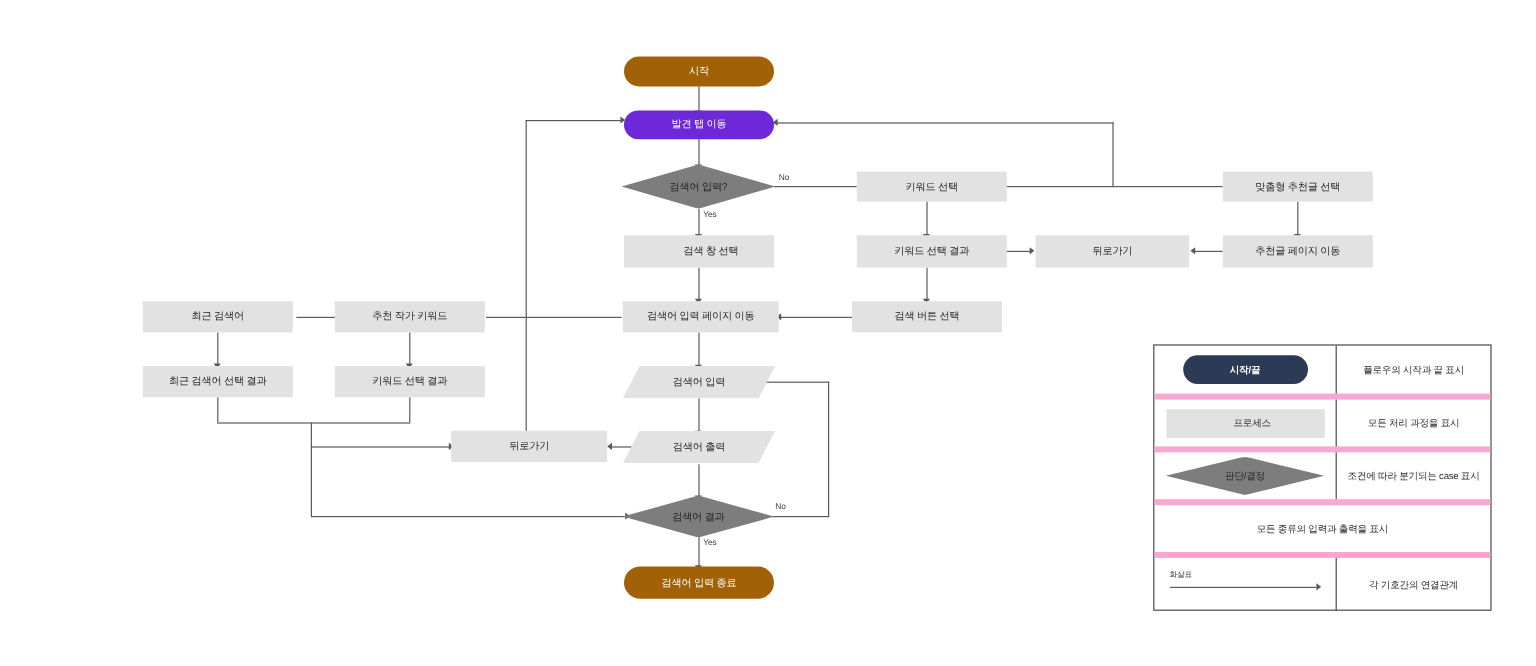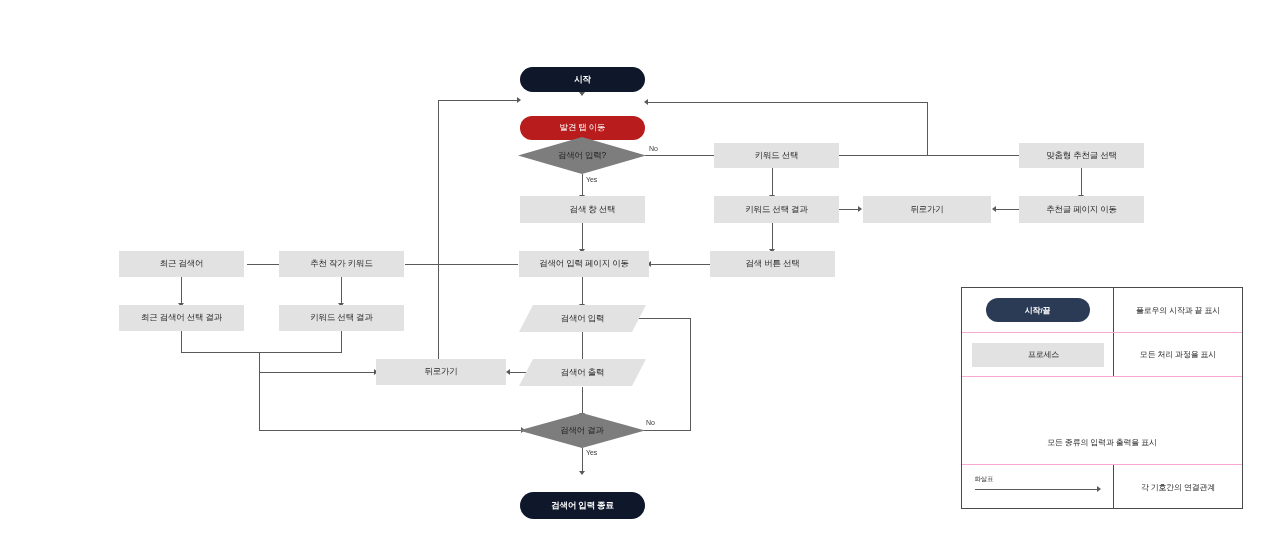--- a/index.html
+++ b/index.html
@@ -25,25 +25,24 @@
     align-items: center;
     justify-content: center;
     text-align: center;
     font-size: 8.5px;
     line-height: 1.15;
     letter-spacing: -0.2px;
     color: #2b2b2b;
     user-select: none;
   }
   .node.terminal {
-    background: #0f172a;
+    background: #a16207;
     color: #ffffff;
     border-radius: 18px;
-    font-weight: 700;
-    margin-top: 20px;
+    font-weight: 400;
   }
   .node.process {
     background: #e2e2e2;
     color: #262626;
   }
   .node.decision {
     background: transparent;
     color: #2a2a2a;
   }
   .node.decision .dshape {
@@ -67,24 +66,23 @@
     left: 0; top: 0;
     width: 100%; height: 100%;
     background: #e2e2e2;
     clip-path: polygon(11% 0%, 100% 0%, 89% 100%, 0% 100%);
   }
   .node.io .iolabel {
     position: relative;
     z-index: 2;
   }
   .node.tab-process {
-    background: #b91c1c;
+    background: #6d28d9;
     color: #ffffff;
     border-radius: 16px;
-    margin-top: 24px;
   }
   .edge {
     position: absolute;
     background: #5a5a5a;
   }
   .edge.h { height: 1px; }
   .edge.v { width: 1px; }
   .arrowhead {
     position: absolute;
     width: 0; height: 0;
@@ -120,21 +118,21 @@
     height: 222px;
     border: 1px solid #4a4a4a;
     box-sizing: border-box;
     background: #ffffff;
   }
   .legend-row {
     position: absolute;
     left: 0;
     width: 100%;
     box-sizing: border-box;
-    border-bottom: 1px solid #f9a8d4;
+    border-bottom: 5px solid #f9a8d4;
     display: flex;
   }
   .legend-row.last { border-bottom: none; justify-content: space-between; }
   .legend-sym {
     position: relative;
     width: 152px;
     box-sizing: border-box;
     border-right: 1px solid #4a4a4a;
     display: flex;
     align-items: center;
@@ -366,20 +364,29 @@
       <div class="legend-desc">플로우의 시작과 끝 표시</div>
     </div>
 
     <div class="legend-row" style="top:45px; height:44px;">
       <div class="legend-sym">
         <div class="sym-process">프로세스</div>
       </div>
       <div class="legend-desc">모든 처리 과정을 표시</div>
     </div>
 
+    <div class="legend-row" style="top:89px; height:44px;">
+      <div class="legend-sym">
+        <div class="sym-decision">
+          <span class="dshape2"></span>
+          <span>판단/결정</span>
+        </div>
+      </div>
+      <div class="legend-desc">조건에 따라 분기되는 case 표시</div>
+    </div>
 
     <div class="legend-row" style="top:133px; height:44px;">
       <div class="legend-desc">모든 종류의 입력과 출력을 표시</div>
     </div>
 
     <div class="legend-row last" style="top:177px; height:44px;">
       <div class="legend-sym">
         <div class="sym-arrow">
           <span class="alabel">화살표</span>
           <span class="aline"></span>

